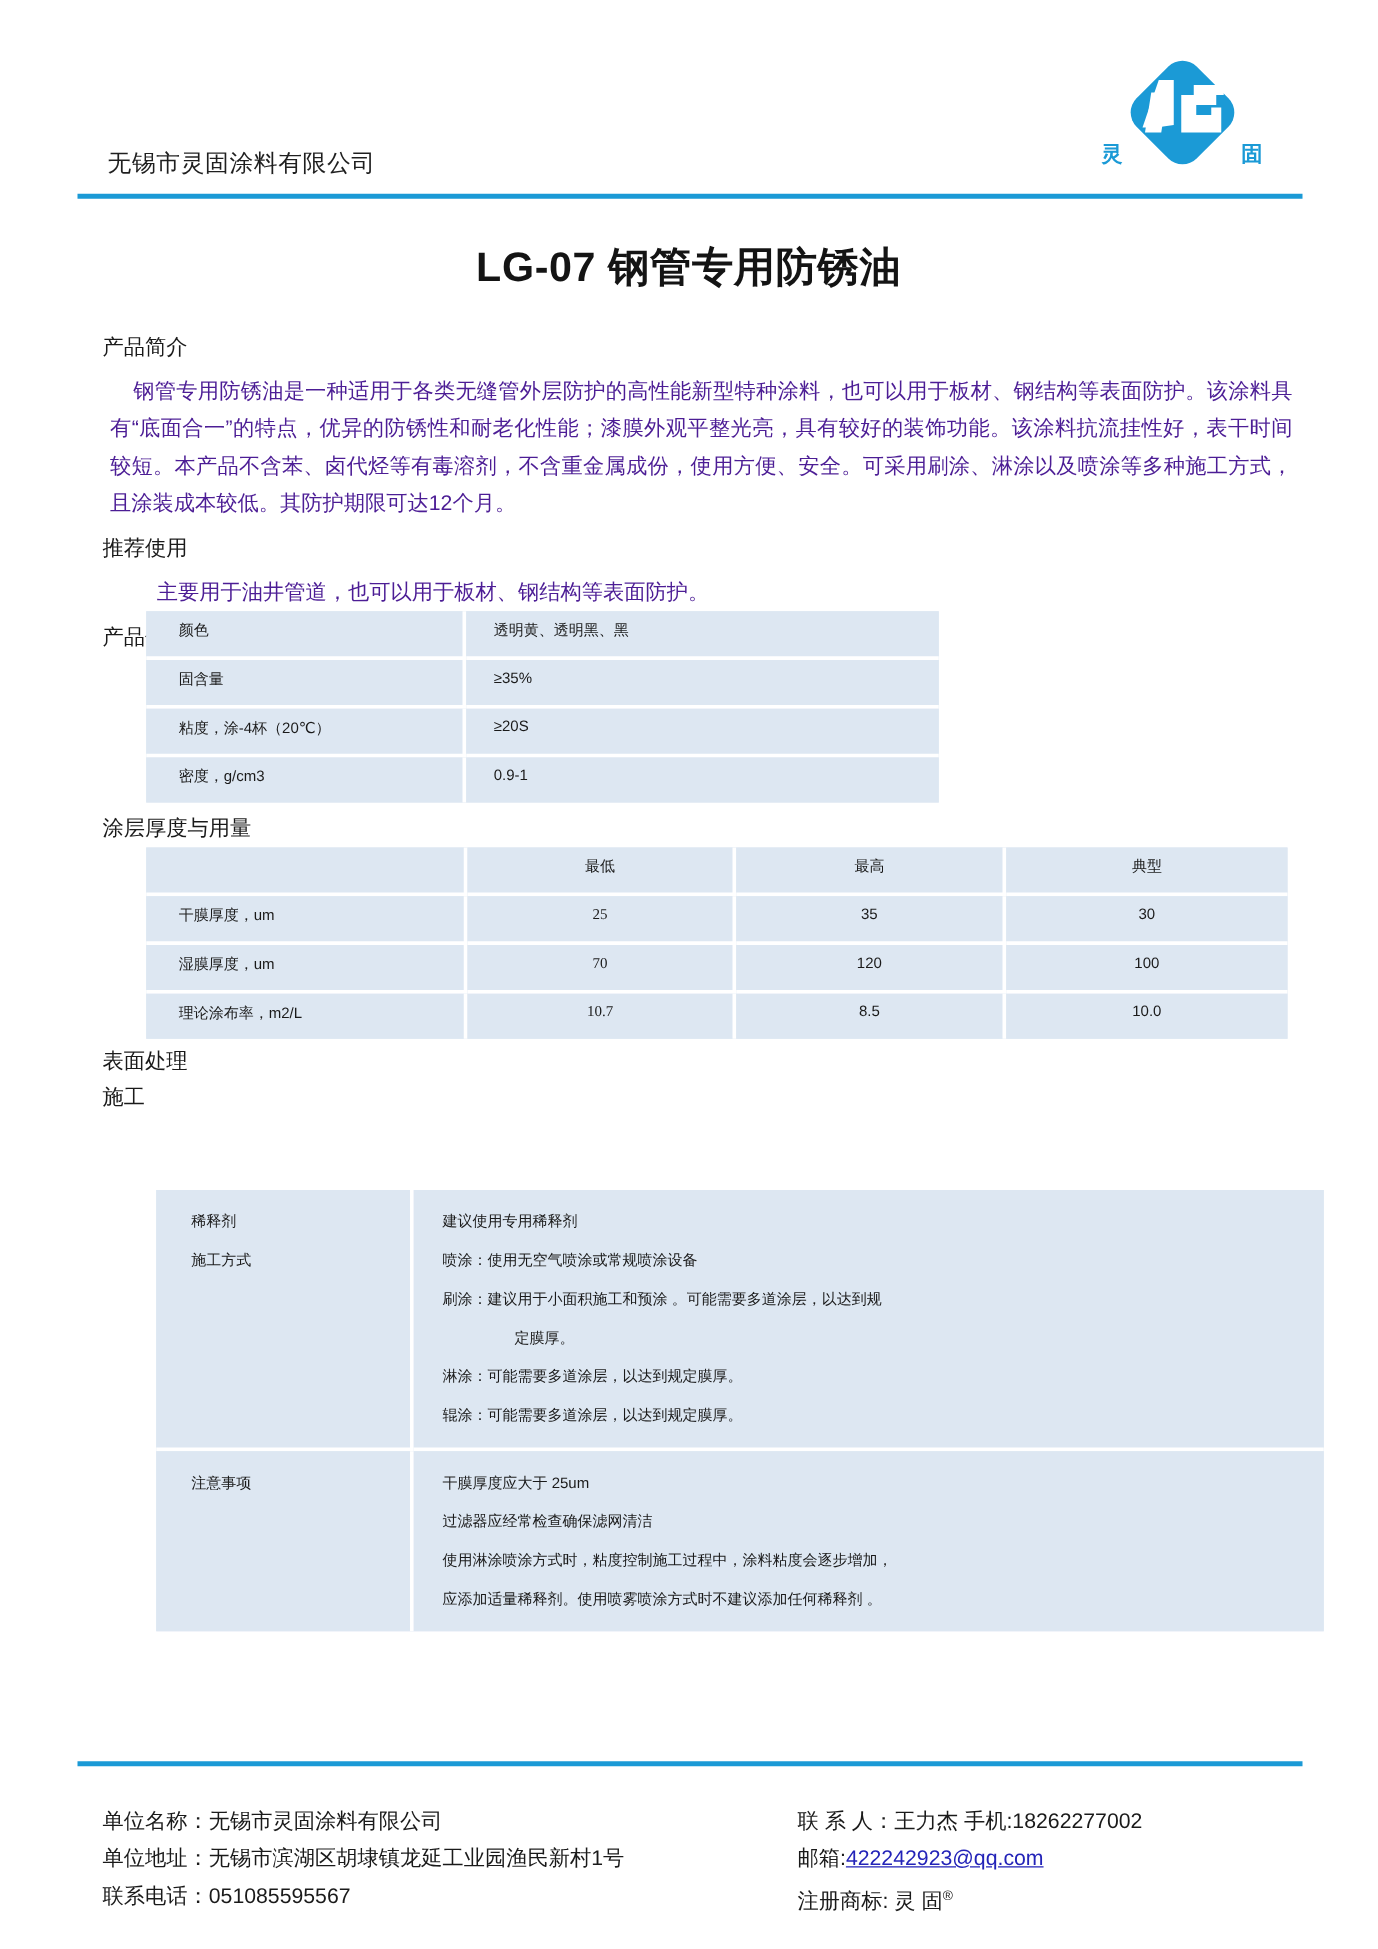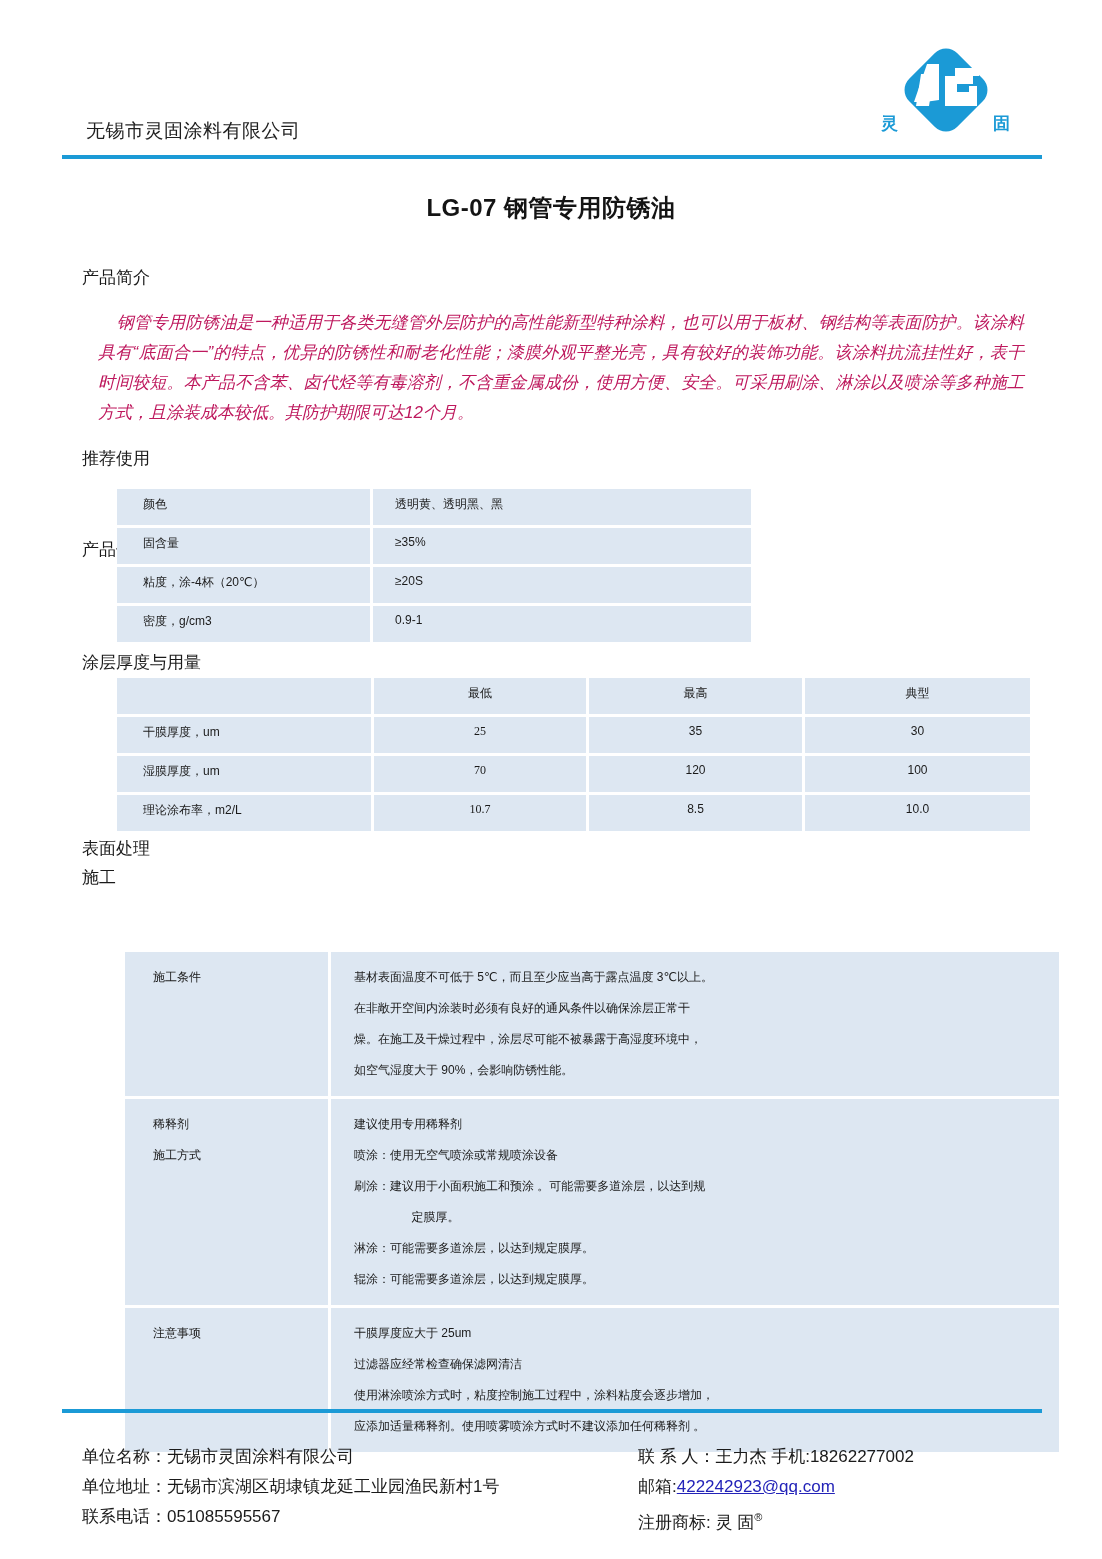--- a/index.html
+++ b/index.html
@@ -57,46 +57,45 @@
     width: 980px; height: 4px;
     background: #1b9ad6;
   }
 
   
   .doc-title {
     position: absolute;
     left: 0; top: 192px;
     width: 1102px;
     text-align: center;
-    font-size: 24px;
+    font-size: 33px;
     font-weight: 600;
     letter-spacing: .5px;
     color: #141414;
   }
 
   
   .content {
     position: absolute;
     left: 82px; top: 263px;
     width: 958px;
   }
   .sec-head {
     font-size: 17px;
     line-height: 29px;
     color: #1a1a1a;
     margin: 0;
   }
   .para {
     font-size: 17px;
     line-height: 30px;
-    color: #be185d;
-    margin: 16px;
+    color: #4c1d95;
+    margin: 6px;
     text-align: justify;
     text-justify: inter-ideograph;
-    font-style: italic;
   }
   .para.indent1 { text-indent: 1.1em; }
   .para.indent2 { text-indent: 2.2em; }
 
   
   .tbl {
     border-collapse: separate;
     border-spacing: 0;
     background: #dde7f2;
     font-size: 12px;
@@ -257,29 +256,20 @@
 
   <div style="position:absolute; left:82px; top:834px; width:958px;">
     <p class="sec-head">表面处理</p>
     <p class="sec-head">施工</p>
   </div>
 
   <div class="t3-wrap">
     <table class="tbl tbl3">
       <tbody>
 
-        <tr>
-          <td class="c0">施工条件</td>
-          <td class="c1">
-            <span style="display:block">基材表面温度不可低于 5℃，而且至少应当高于露点温度 3℃以上。</span>
-            <span style="display:block">在非敞开空间内涂装时必须有良好的通风条件以确保涂层正常干</span>
-            <span style="display:block">燥。在施工及干燥过程中，涂层尽可能不被暴露于高湿度环境中，</span>
-            <span style="display:block">如空气湿度大于 90%，会影响防锈性能。</span>
-          </td>
-        </tr>
 
         <tr>
           <td class="c0">
             <span style="display:block">稀释剂</span>
             <span style="display:block">施工方式</span>
           </td>
           <td class="c1">
             <span style="display:block">建议使用专用稀释剂</span>
             <span style="display:block">喷涂：使用无空气喷涂或常规喷涂设备</span>
             <span style="display:block">刷涂：建议用于小面积施工和预涂 。可能需要多道涂层，以达到规</span>

